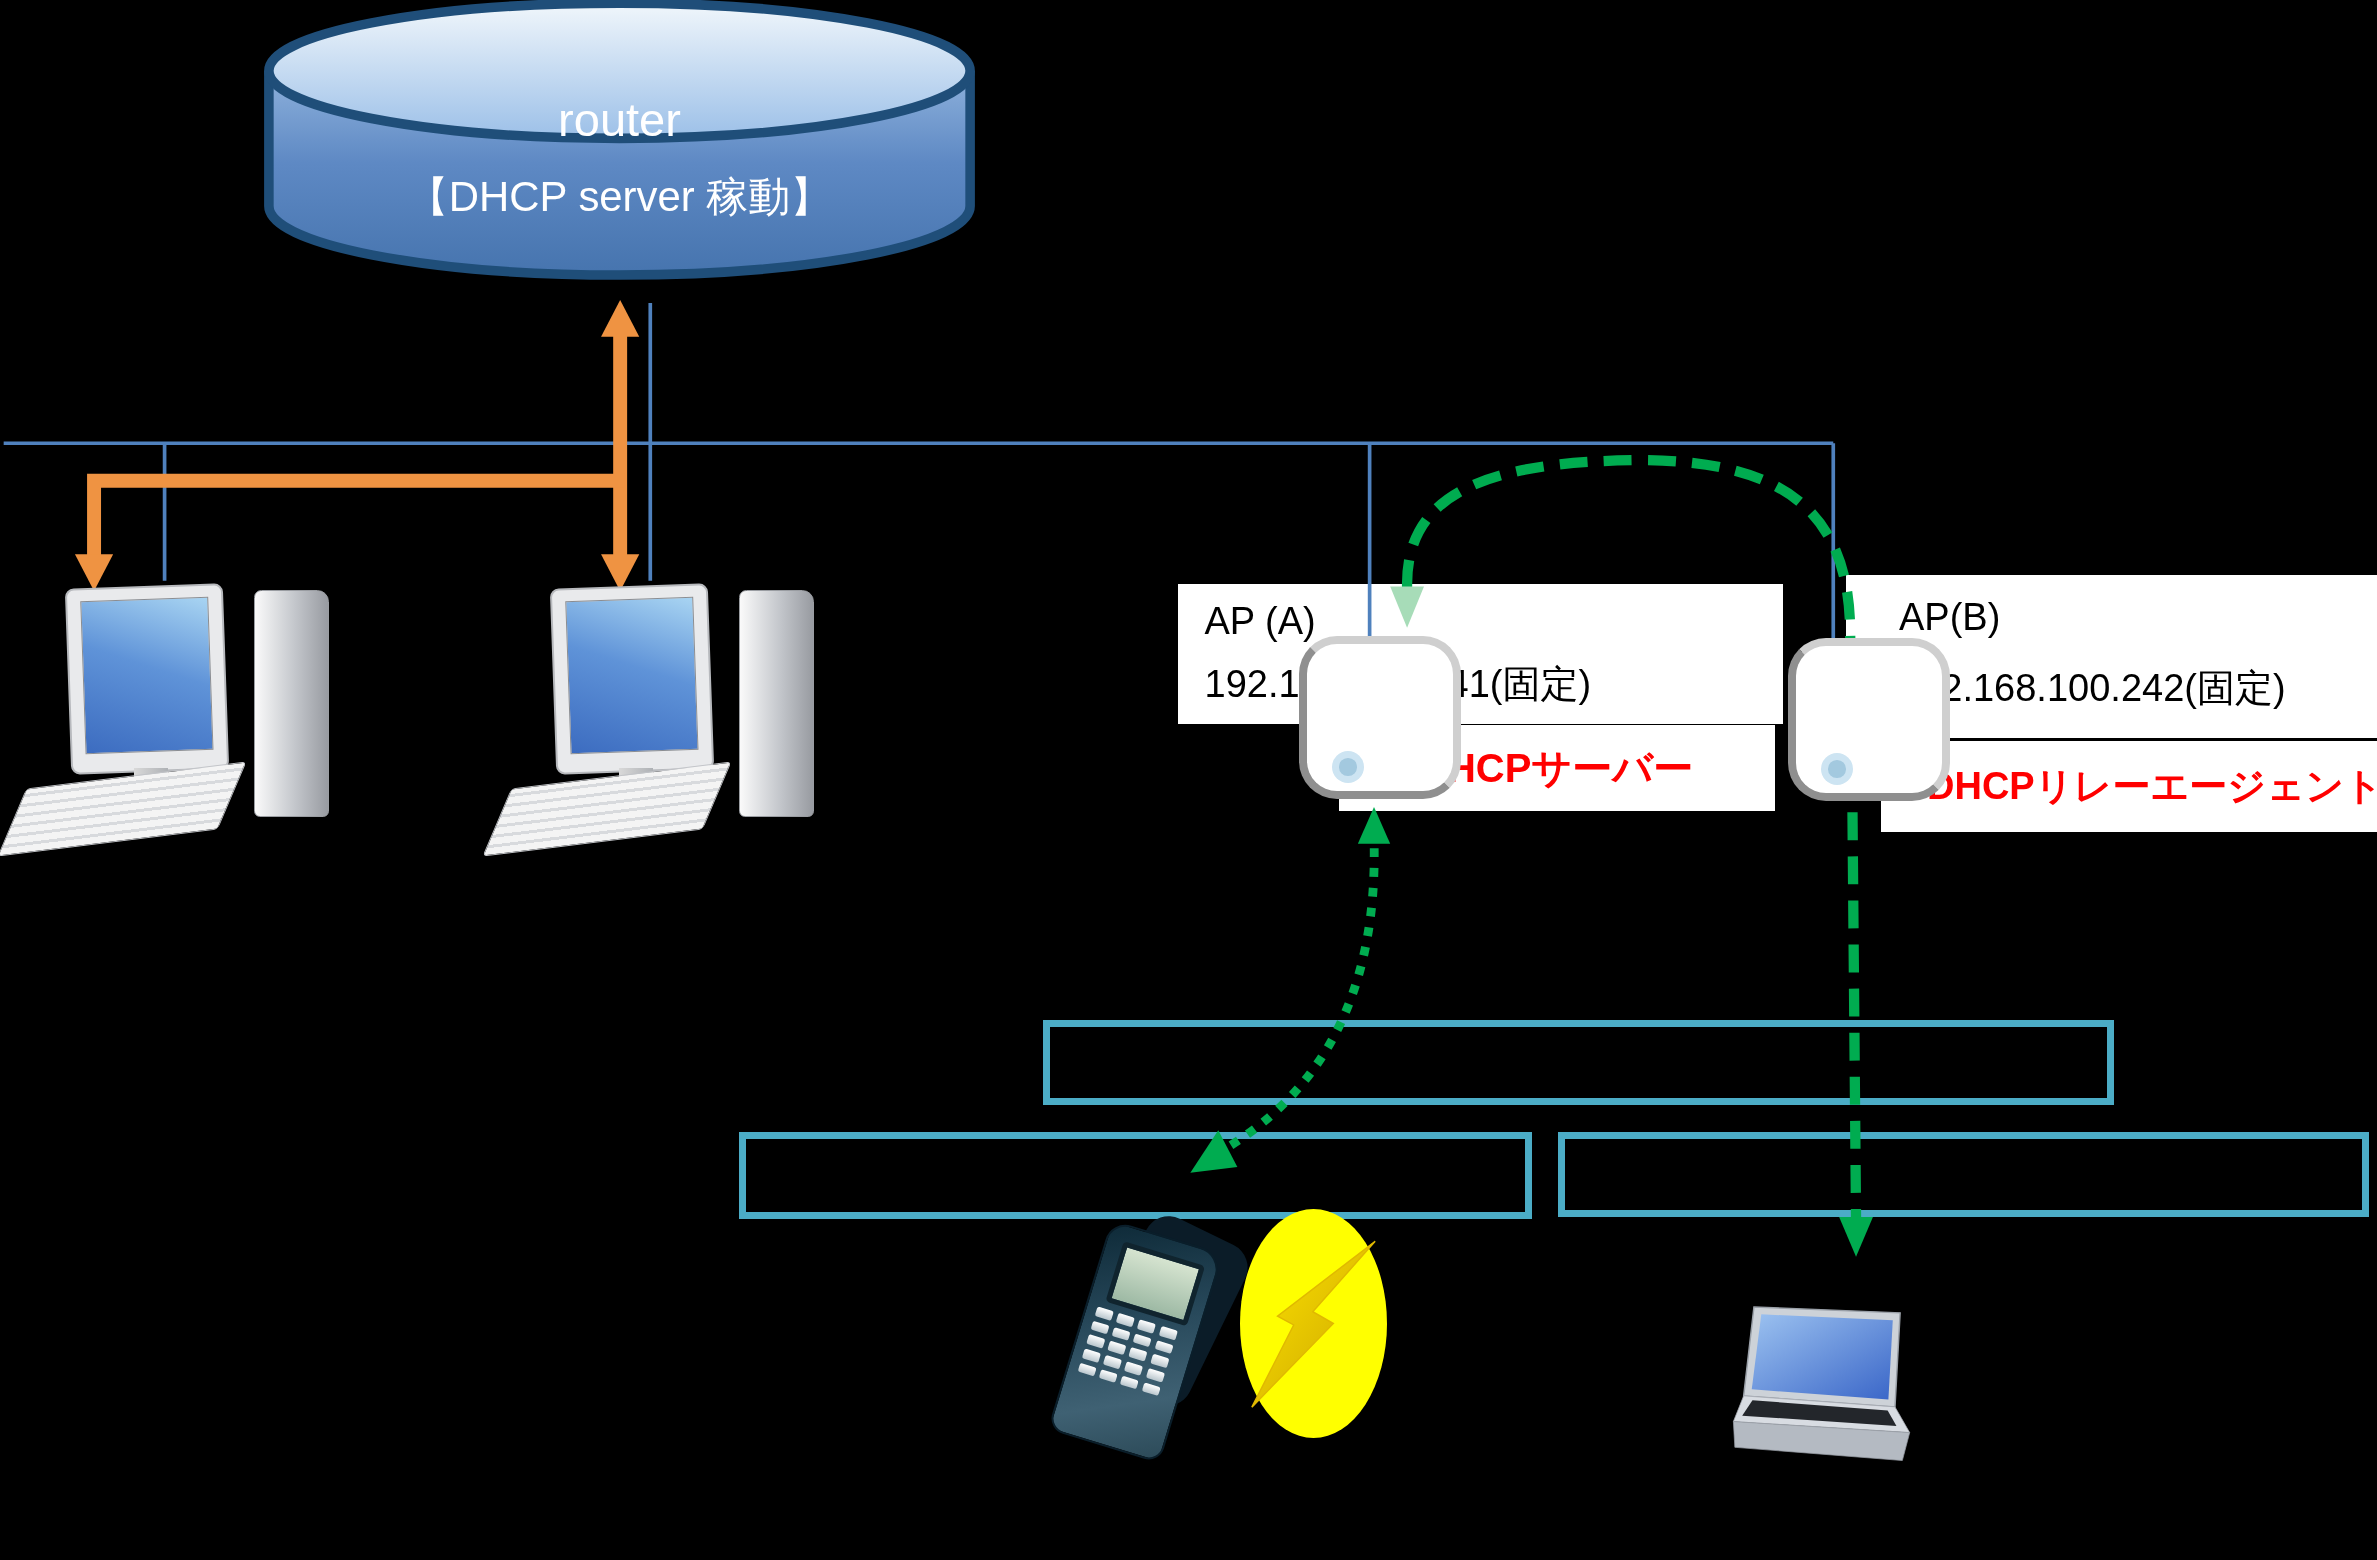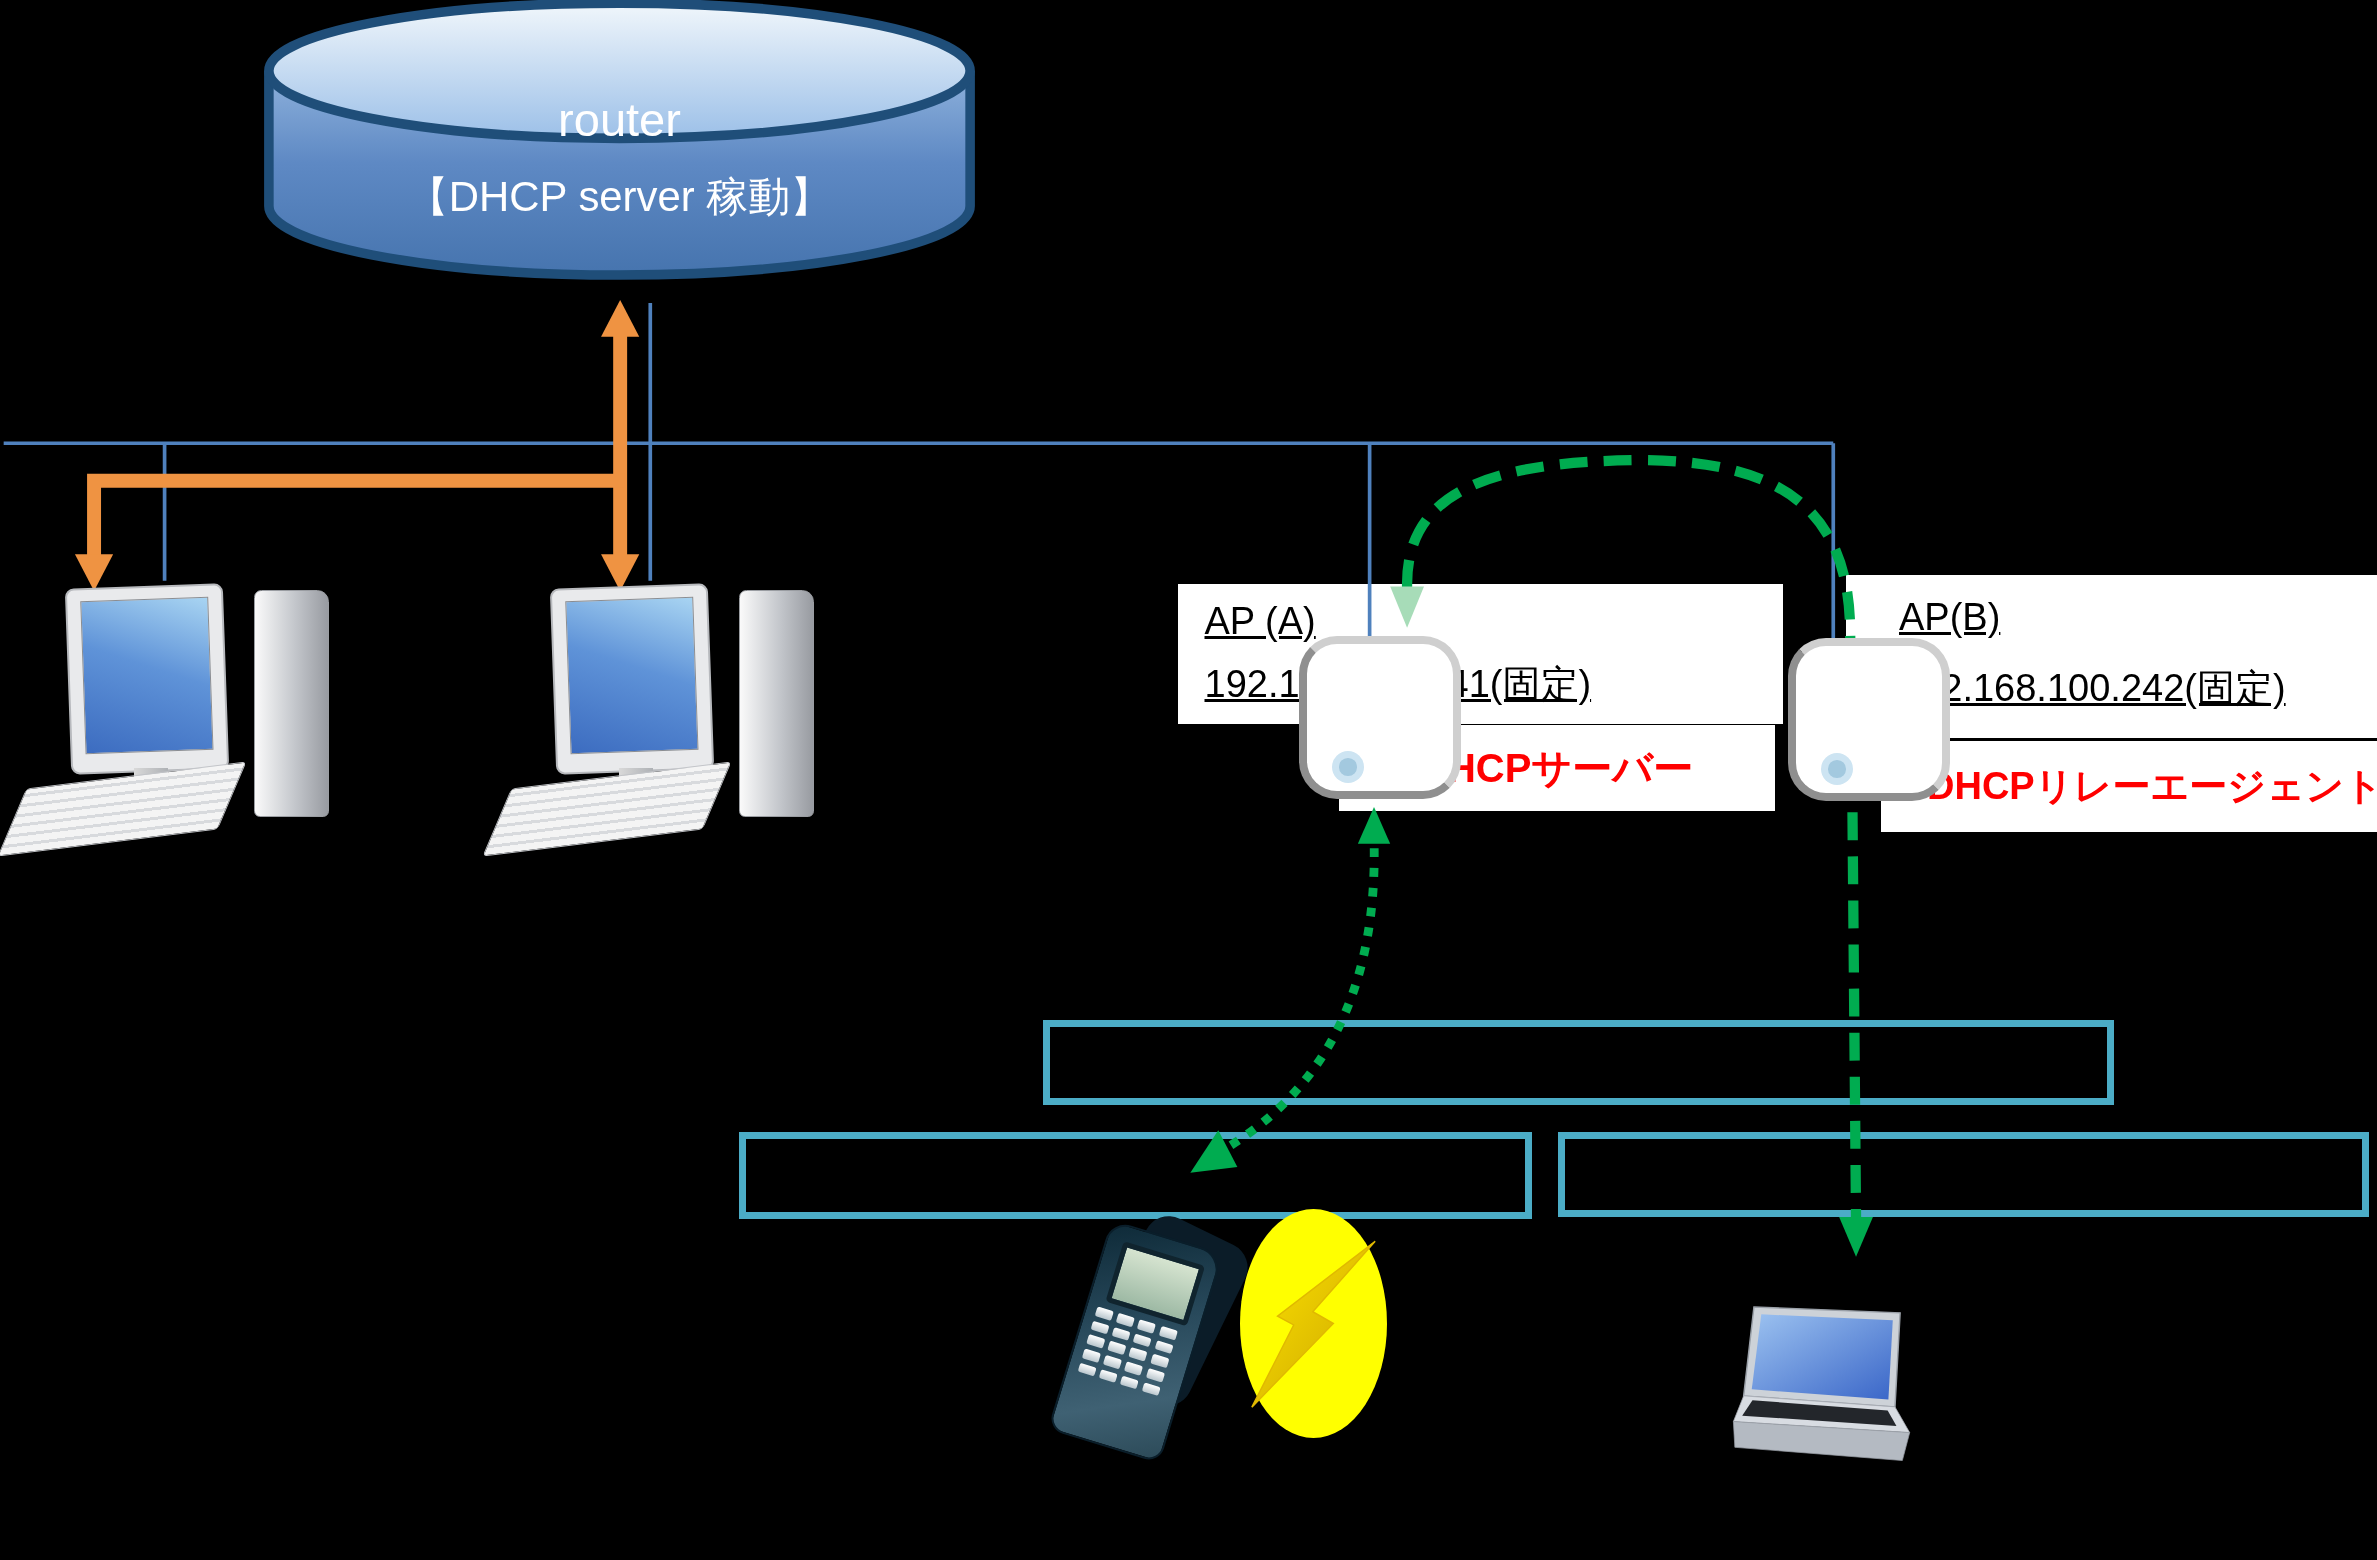--- a/index.html
+++ b/index.html
@@ -1,19 +1,19 @@
 <!DOCTYPE html>
 <html style="font-size:11.8px"><head>
 <meta charset="utf-8">
 <style>
   html,body{margin:0;padding:0;background:#000;}
   .stage{position:relative;width:2377px;height:1561px;background:#000;overflow:hidden;
          font-family:"Liberation Sans","DejaVu Sans",sans-serif;}
   .label-box{position:absolute;background:#fff;color:#000;}
-  .label-box .ln{white-space:nowrap;text-decoration:underline;}
+  .label-box .ln{white-space:nowrap;}
   #box-a1{left:1178px;top:584px;width:578px;height:134px;font-size:38px;line-height:63px;padding:5.9px 0 0 26.5px;}
   #box-b1{left:1846px;top:575px;width:514px;height:156px;font-size:38px;line-height:71px;padding:7.3px 0 0 53px;}
   #box-a2{left:1339px;top:725px;width:436px;height:86px;}
   #box-b2{left:1881px;top:741px;width:496px;height:91px;}
   .role-text{color:#FF0000;font-weight:bold;white-space:nowrap;}
   #box-a2 .role-text{font-size:40px;line-height:86px;padding-left:79px;}
   #box-b2 .role-text{font-size:38px;line-height:91px;padding-left:46px;}
 
   .area-rect{position:absolute;border:7.3px solid #4BACC6;background:transparent;}
   #area-main{left:1043px;top:1020px;width:1057px;height:71px;}

